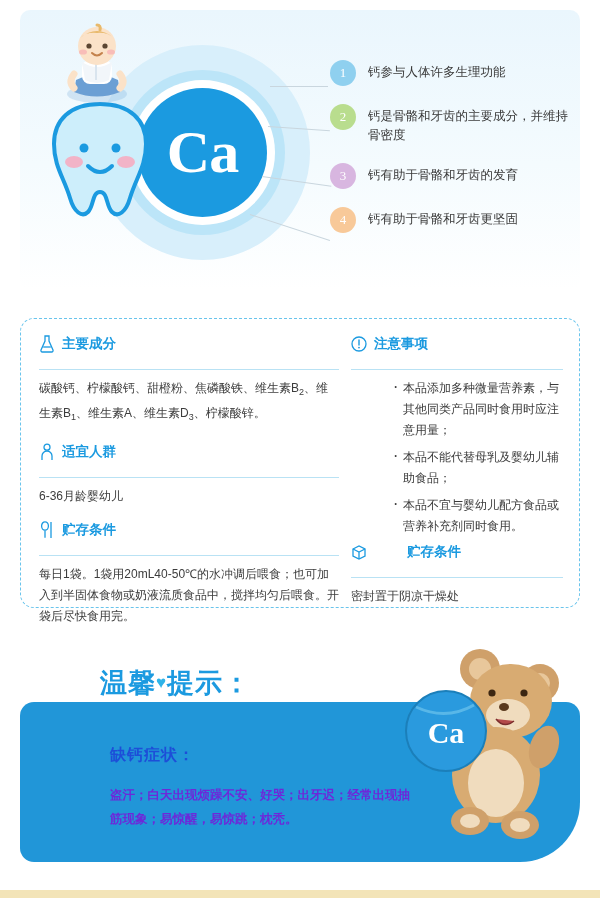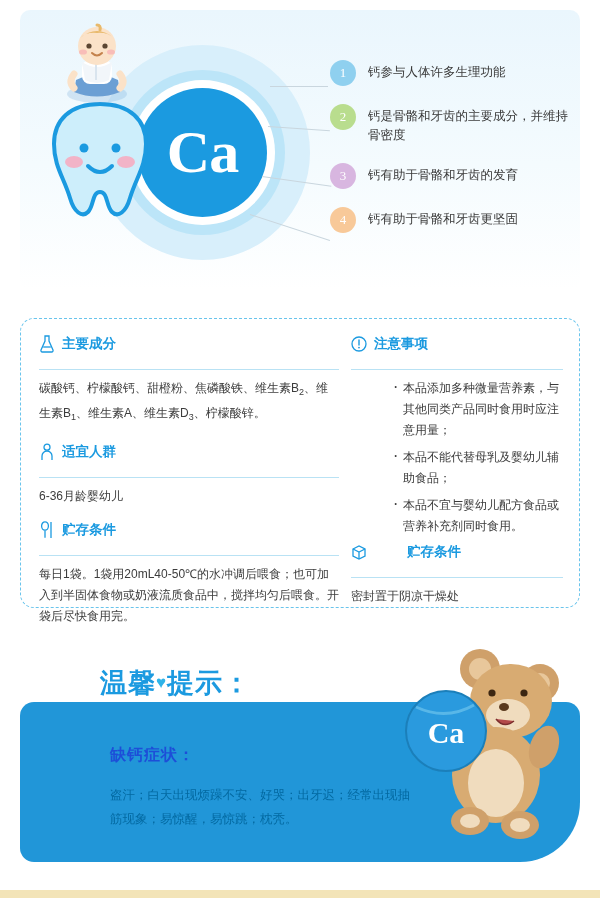--- a/index.html
+++ b/index.html
@@ -250,22 +250,22 @@
     color: #1d4ed8;
     letter-spacing: 1px;
   }
   .blue-body {
     position: absolute;
     left: 110px;
     top: 163px;
     width: 300px;
     font-size: 12.5px;
     line-height: 24px;
-    color: #0369a1;
-    font-weight: normal;
+    color: #6d28d9;
+    font-weight: bold;
   }
   .bear {
     position: absolute;
     left: 368px;
     top: 15px;
     width: 215px;
     height: 215px;
   }
   .bottom-bar {
     position: absolute;

